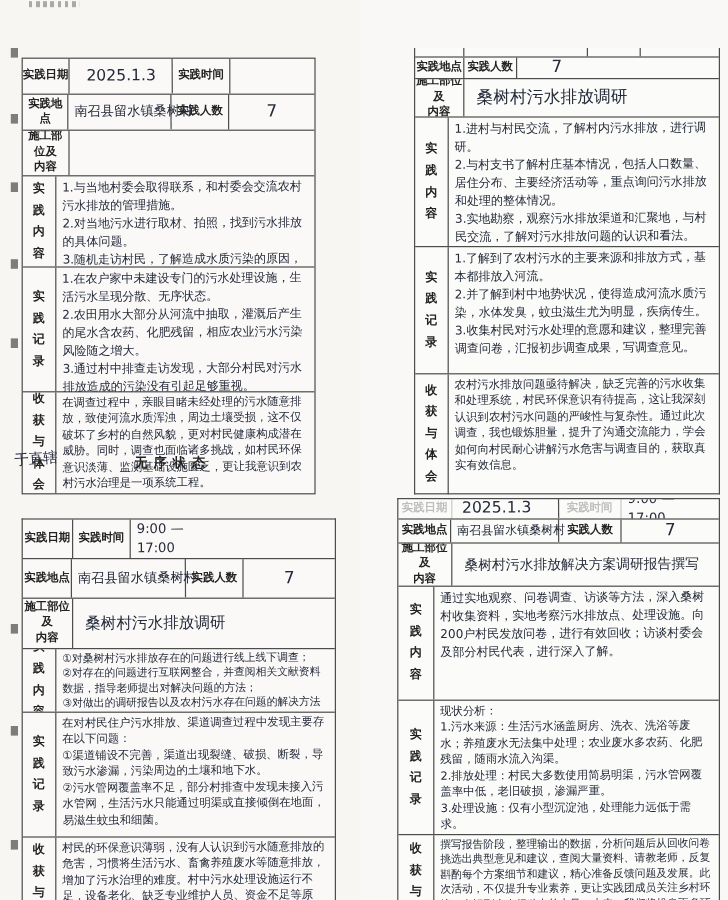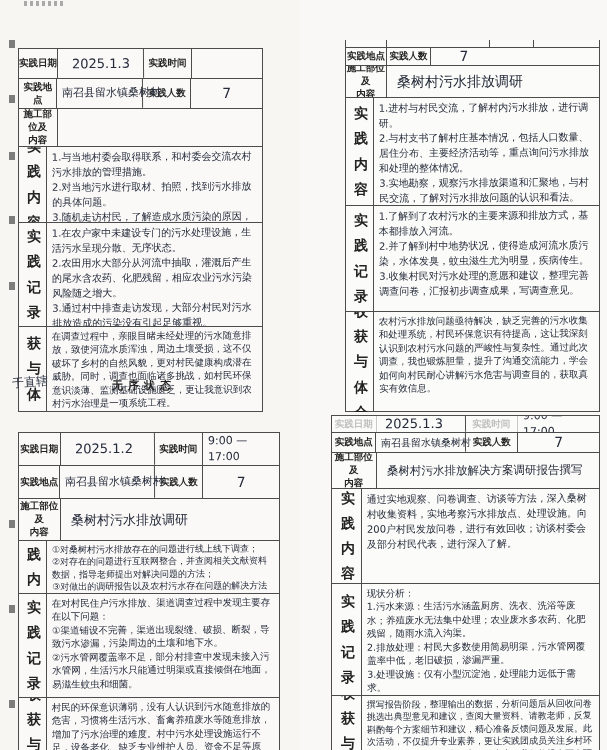--- a/index.html
+++ b/index.html
@@ -9,21 +9,21 @@
          background:rgba(255,255,255,0.25);pointer-events:none;}
   .tbl{position:absolute;border:1.3px solid #4c4c4c;box-sizing:border-box;background:rgba(255,255,255,0.4);z-index:1;margin-top:40px;}
   .row{display:flex;box-sizing:border-box;border-bottom:1px solid #4c4c4c;}
   .row.last{border-bottom:none;}
   .cell{box-sizing:border-box;border-right:1px solid #4c4c4c;overflow:hidden;position:relative;}
   .cell.last{border-right:none;}
   .pl{font-family:"Liberation Serif",serif;font-size:9.5px;font-weight:700;color:#222;
       display:flex;align-items:center;justify-content:center;text-align:center;
       white-space:pre-line;line-height:1.35;}
   .vcell{display:flex;align-items:center;justify-content:center;}
-  .vtext{width:11px;word-break:break-all;line-height:1.8;font-size:14px;text-align:center;
+  .vtext{width:11px;word-break:break-all;line-height:1.8;font-size:10px;text-align:center;
       font-family:"Liberation Serif",serif;font-weight:700;color:#222;}
   .hw{font-family:"DejaVu Sans",sans-serif;color:#242a39;line-height:1.5;
       white-space:pre-line;padding:2px 5px;transform:rotate(-0.35deg);}
   .hw-date{font-size:13px;display:flex;align-items:center;padding-left:14px;}
   .hw-time{font-size:11px;display:flex;align-items:center;justify-content:center;}
   .hw-place{font-size:11px;display:flex;align-items:center;white-space:nowrap;}
   .hw-num{font-size:14px;display:flex;align-items:center;justify-content:center;}
   .hw-sec{font-size:12px;display:flex;align-items:center;padding-left:10px;}
   .body-10{font-size:10px;}
   .body-95{font-size:9.5px;line-height:1.42;}
@@ -134,21 +134,20 @@
       <div class="cell hw body-95 last" style="width:227px;">农村污水排放问题亟待解决，缺乏完善的污水收集和处理系统，村民环保意识有待提高，这让我深刻认识到农村污水问题的严峻性与复杂性。通过此次调查，我也锻炼胆量，提升了沟通交流能力，学会如何向村民耐心讲解污水危害与调查目的，获取真实有效信息。</div>
     </div>
   </div>
 
   <div class="log-title">无序状态</div>
   <div class="sig">于直辖</div>
 
   <div class="tbl" style="left:18px;top:392px;width:262px;height:358px;border-bottom:none;">
     <div class="row" style="height:33px;">
       <div class="cell pl" style="width:42px;">实践日期</div>
-      <div class="cell hw hw-date" style="width:95px;">2025.1.2</div>
       <div class="cell pl" style="width:48px;">实践时间</div>
       <div class="cell hw hw-time last" style="width:77px;">9:00 — 17:00</div>
     </div>
     <div class="row" style="height:33px;">
       <div class="cell pl" style="width:42px;">实践地点</div>
       <div class="cell hw hw-place ovf" style="width:95px;">南召县留水镇桑树村</div>
       <div class="cell pl" style="width:48px;">实践人数</div>
       <div class="cell hw hw-num last" style="width:77px;">7</div>
     </div>
     <div class="row" style="height:42px;">

